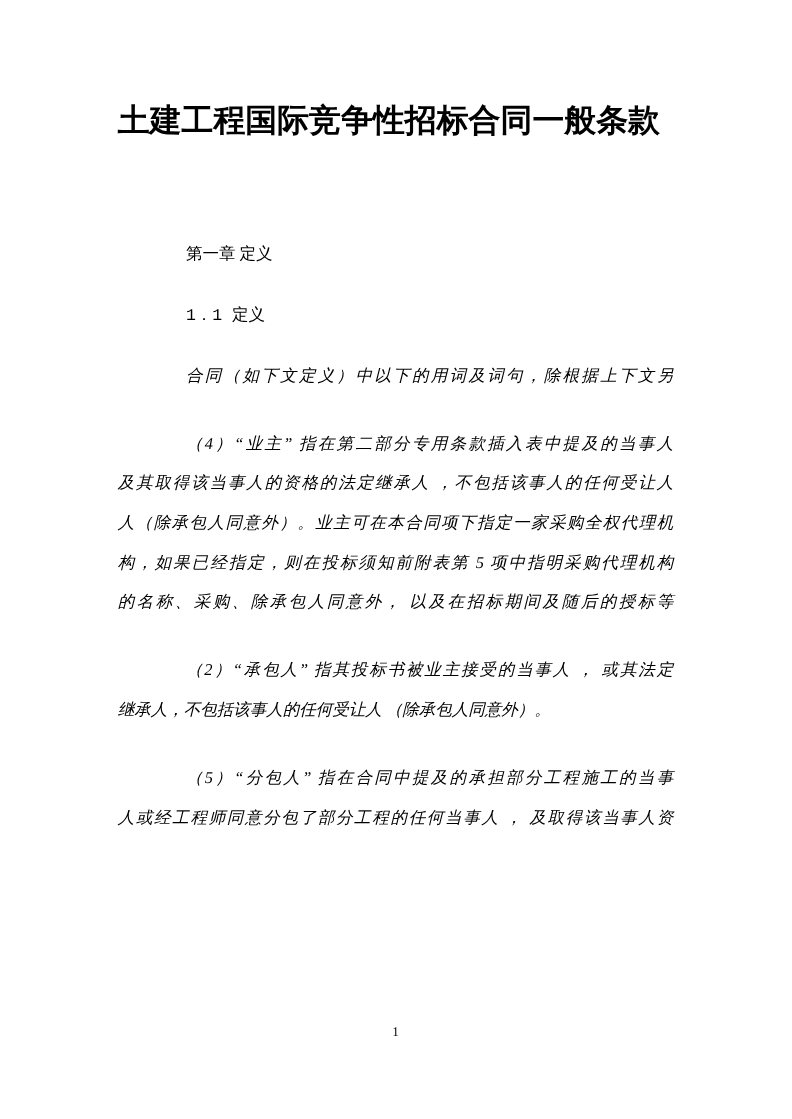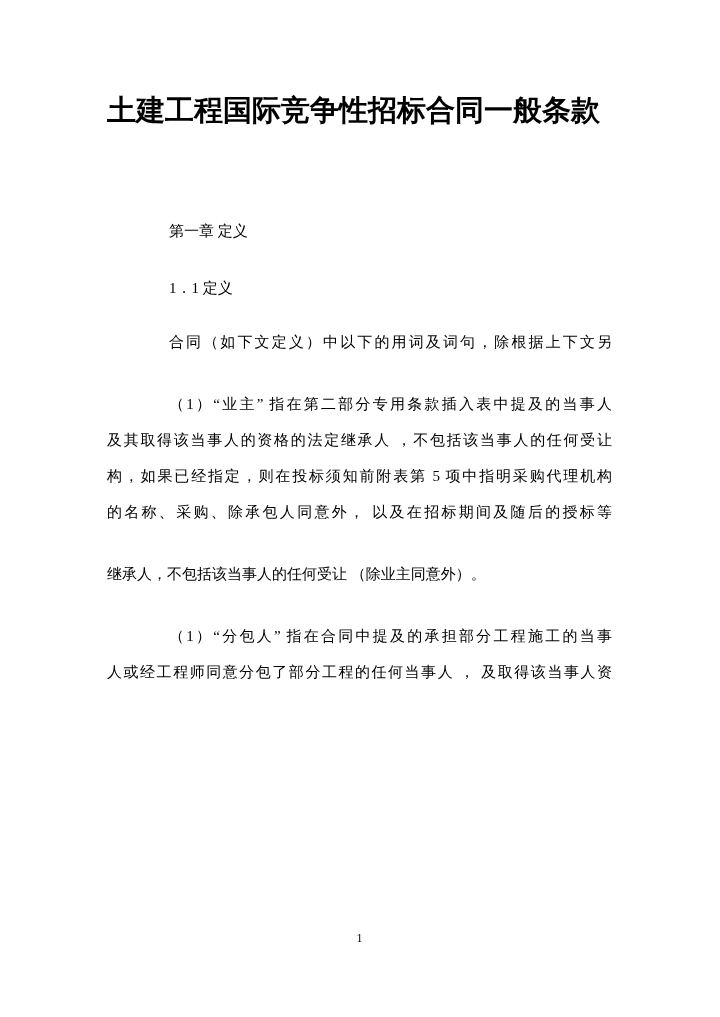--- a/index.html
+++ b/index.html
@@ -31,26 +31,28 @@
     font-size: 15px;
     line-height: 36px;
   }
   .heading-chapter {
     margin-top: 81px;
     text-indent: 62px;
   }
   .heading-section {
     margin-top: 21px;
     text-indent: 62px;
+    font-family: Liberation Mono, monospace;
   }
   .para { margin-top: 26px; }
   .para-intro { margin-top: 18px; }
   .line {
     text-align: justify;
     text-align-last: justify;
+    font-style: italic;
   }
   .line.first { text-indent: 62px; }
   .line.end {
     text-align-last: left;
   }
   .page-number {
     position: absolute;
     left: 107px;
     top: 929px;
     width: 505px;
@@ -68,31 +70,33 @@
 
   <div class="heading heading-chapter">第一章 定义</div>
 
   <div class="heading heading-section">1．1 定义</div>
 
   <div class="para para-intro">
     <div class="line first">合同（如下文定义）中以下的用词及词句，除根据上下文另</div>
   </div>
 
   <div class="para">
-    <div class="line first">（1）“业主” 指在第二部分专用条款插入表中提及的当事人</div>
-    <div class="line">及其取得该当事人的资格的法定继承人 ，不包括该当事人的任何受让</div>
+    <div class="line first">（4）“业主” 指在第二部分专用条款插入表中提及的当事人</div>
+    <div class="line">及其取得该当事人的资格的法定继承人 ，不包括该事人的任何受让人</div>
+    <div class="line">人（除承包人同意外）。业主可在本合同项下指定一家采购全权代理机</div>
     <div class="line">构，如果已经指定，则在投标须知前附表第 5 项中指明采购代理机构</div>
     <div class="line">的名称、采购、除承包人同意外， 以及在招标期间及随后的授标等</div>
   </div>
 
   <div class="para">
-    <div class="line end">继承人，不包括该当事人的任何受让 （除业主同意外）。</div>
+    <div class="line first">（2）“承包人” 指其投标书被业主接受的当事人 ， 或其法定</div>
+    <div class="line end">继承人，不包括该事人的任何受让人 （除承包人同意外）。</div>
   </div>
 
   <div class="para">
-    <div class="line first">（1）“分包人” 指在合同中提及的承担部分工程施工的当事</div>
+    <div class="line first">（5）“分包人” 指在合同中提及的承担部分工程施工的当事</div>
     <div class="line">人或经工程师同意分包了部分工程的任何当事人 ， 及取得该当事人资</div>
 
   </div>
 
   <div class="page-number">1</div>
 
 </div>
 
 </body></html>

